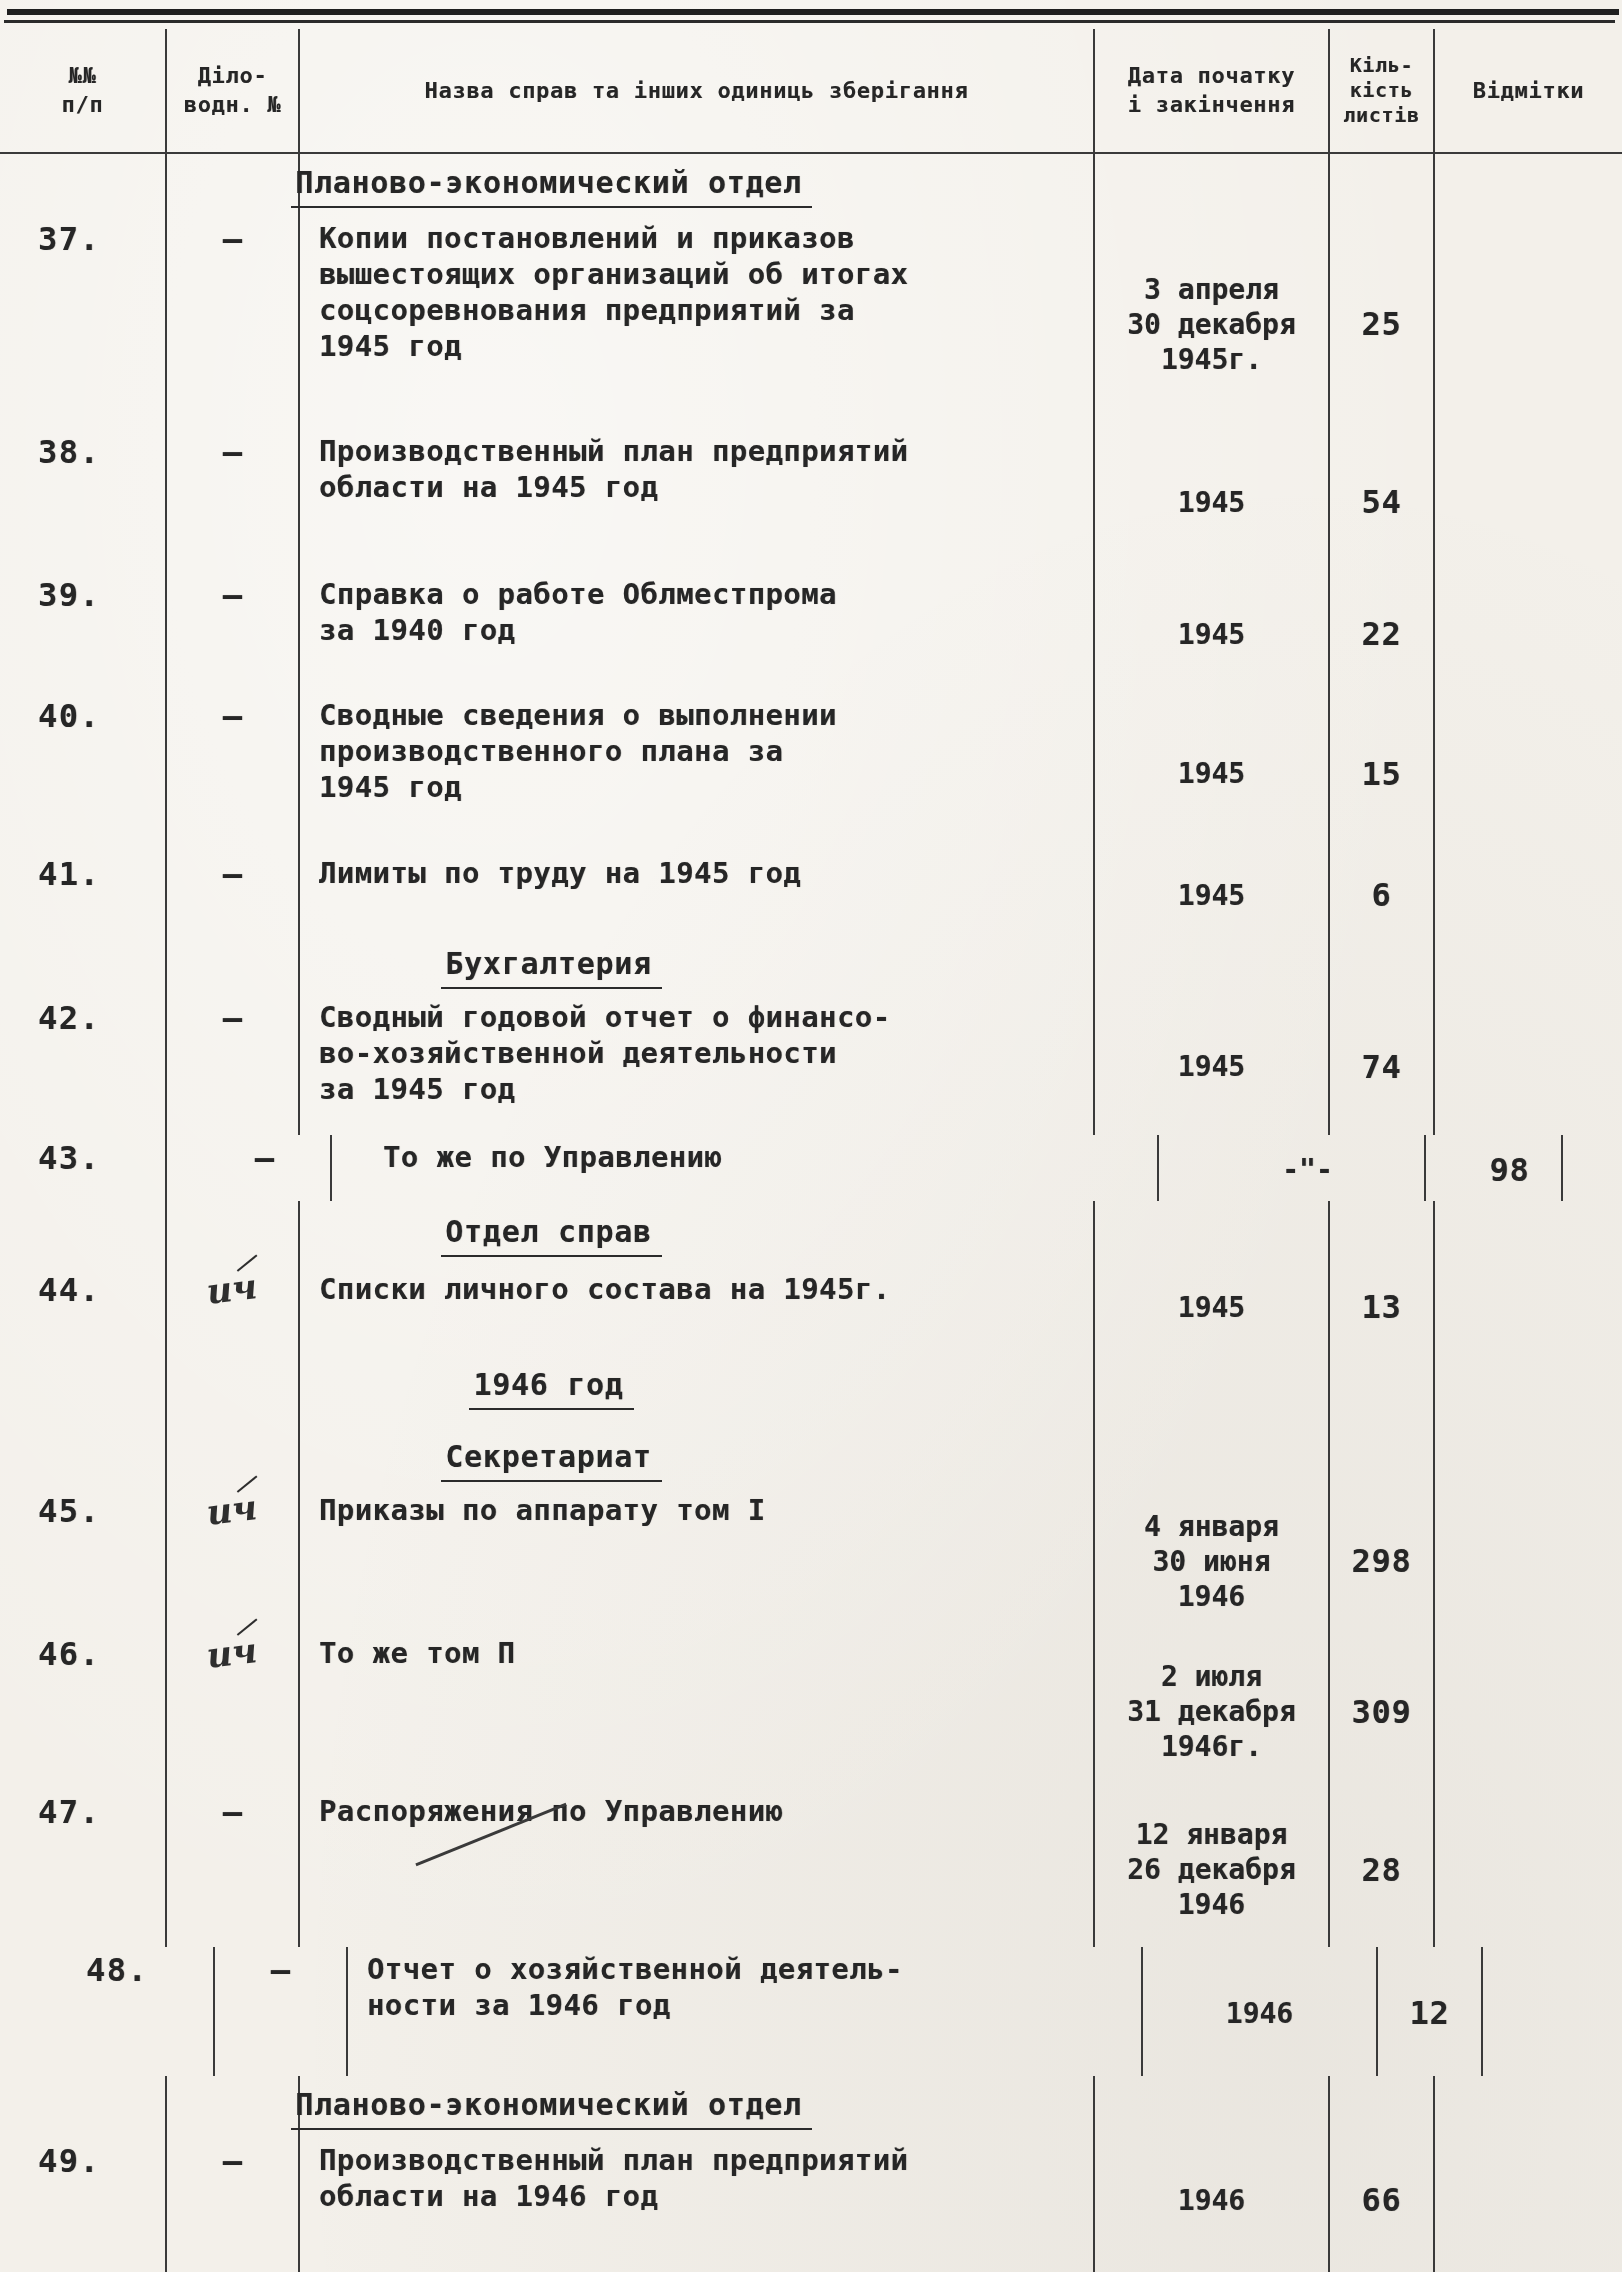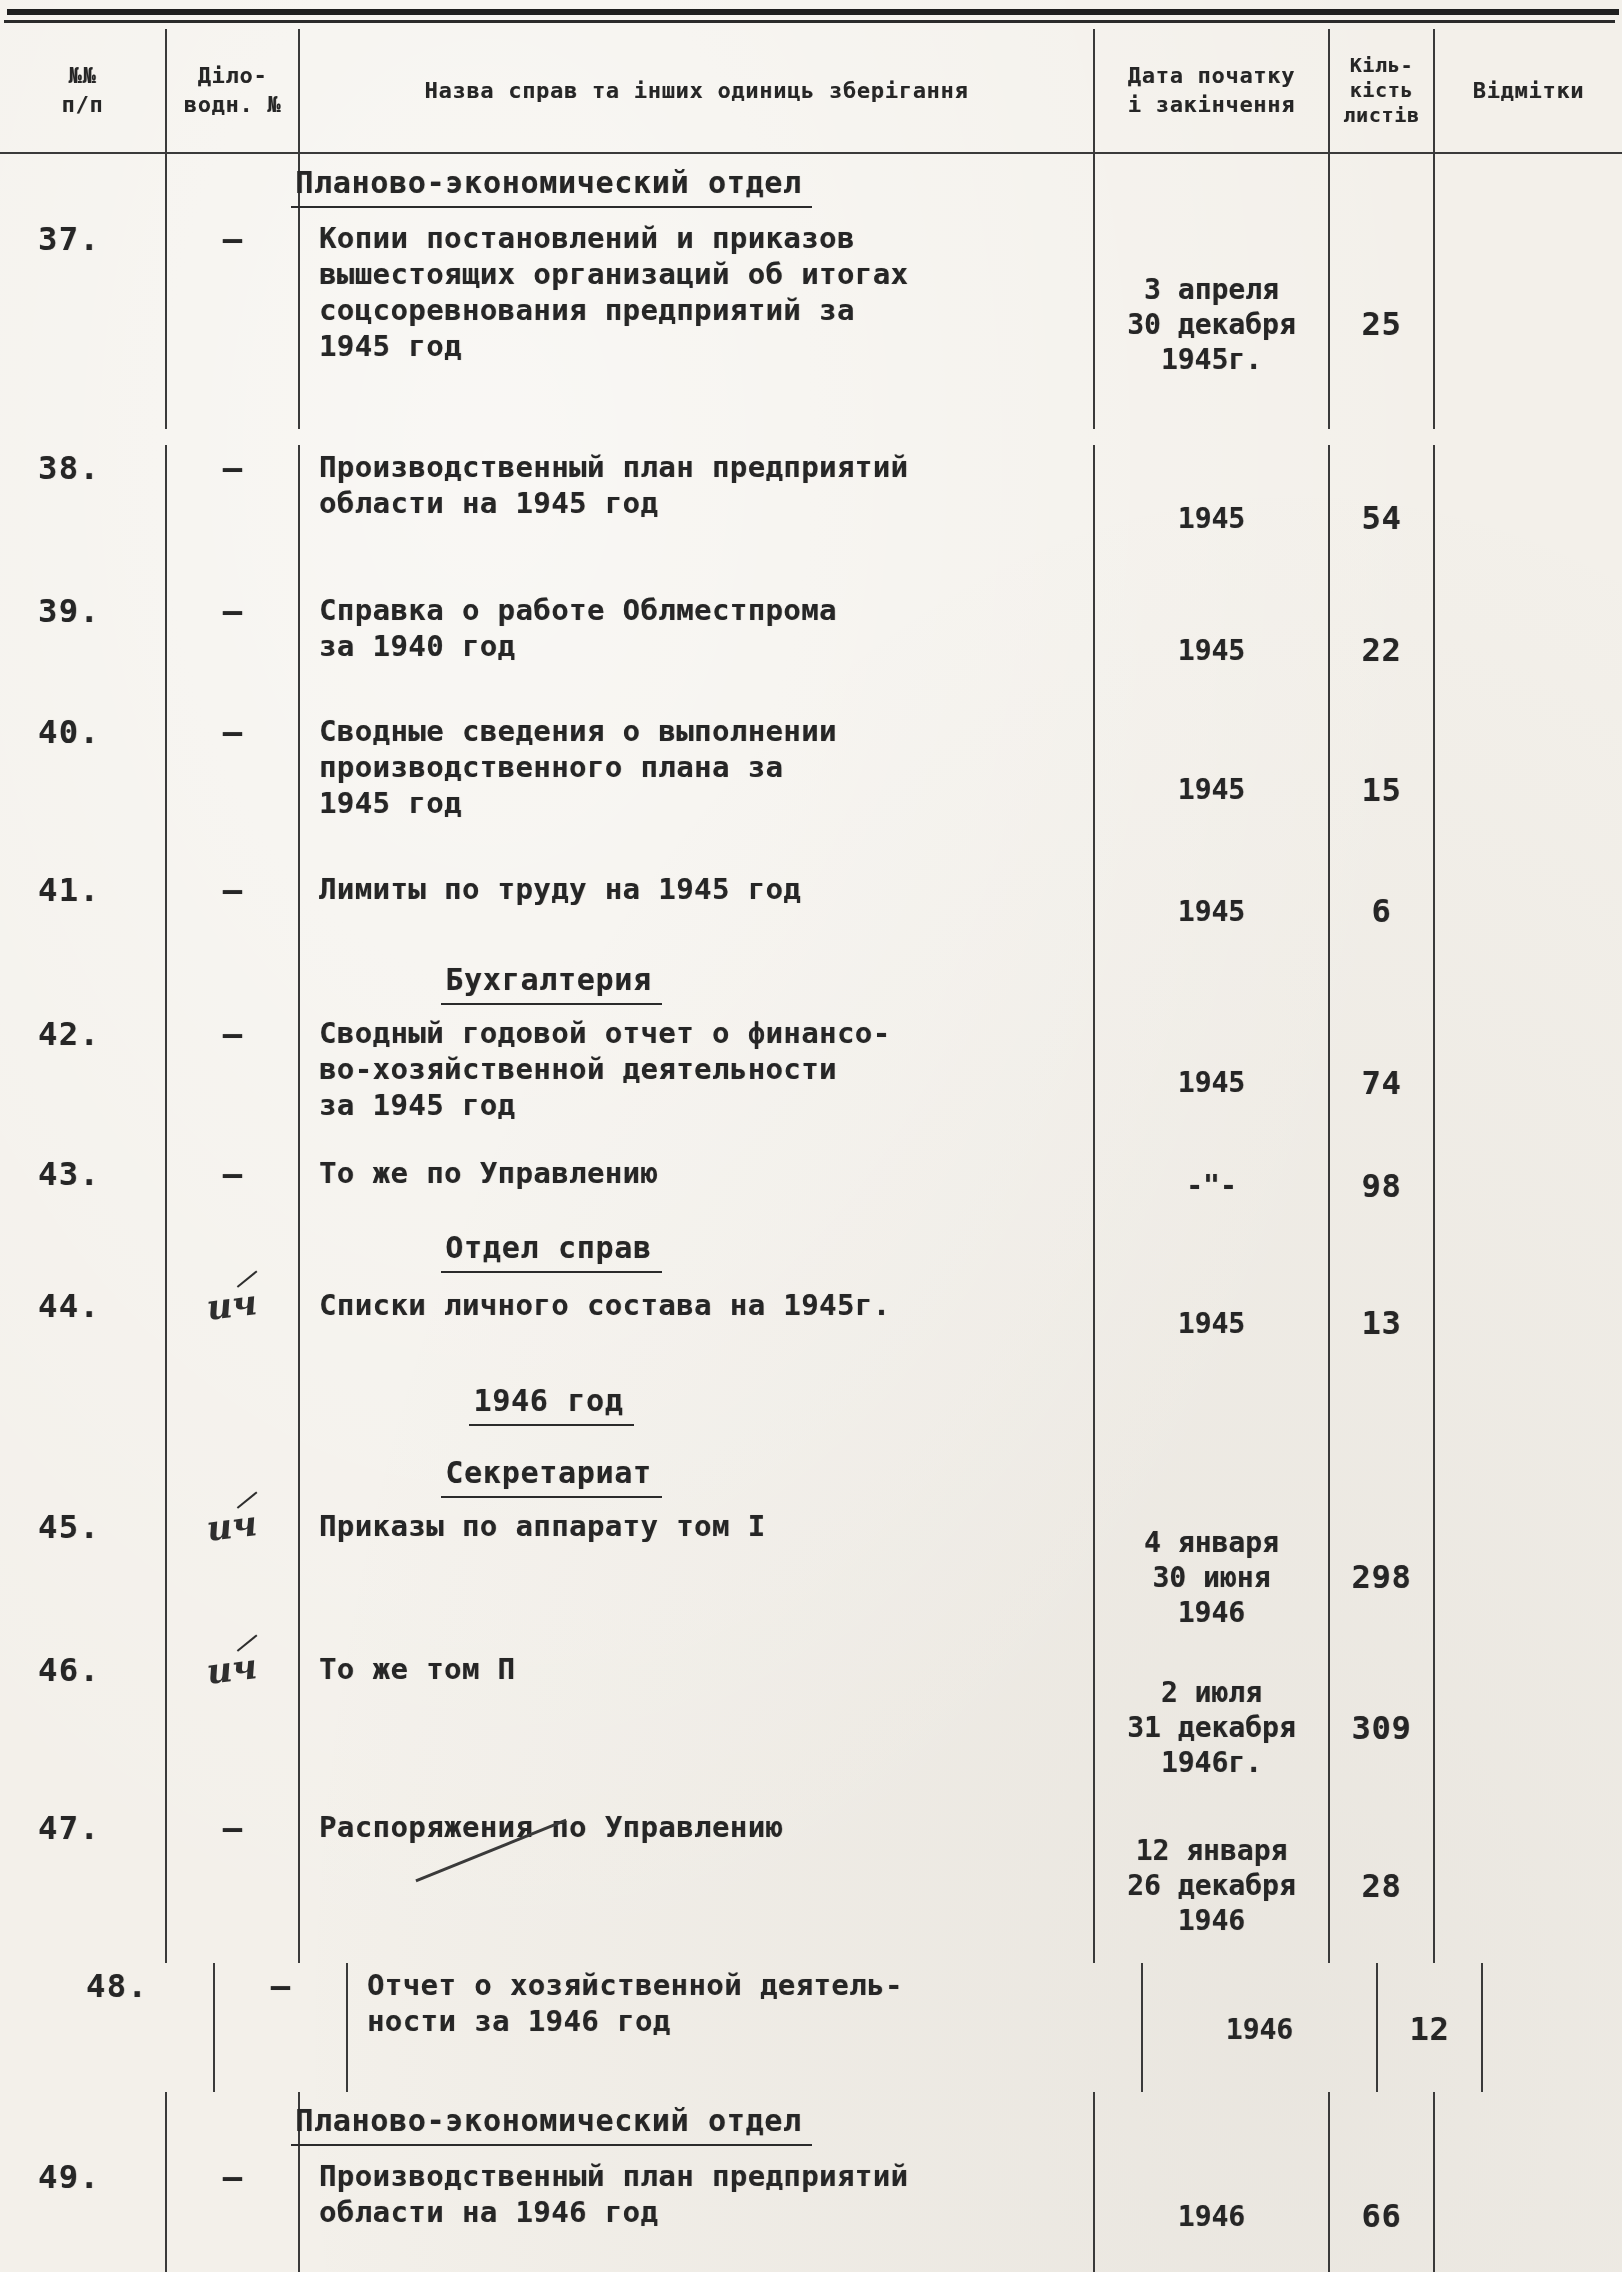--- a/index.html
+++ b/index.html
@@ -177,21 +177,21 @@
 вышестоящих организаций об итогах
 соцсоревнования предприятий за
 1945 год</div>
         </div>
         <div class="cell cell-date">3 апреля
 30 декабря
 1945г.</div>
         <div class="cell cell-sheets">25</div>
         <div class="cell cell-notes"></div>
       </div>
-      <div class="grid row" style="min-height: 143px; margin-top: 16px;">
+      <div class="grid row" style="min-height: 143px;">
         <div class="cell cell-num">38.</div>
         <div class="cell cell-delo">–</div>
         <div class="cell cell-title">
           <div class="title-text">Производственный план предприятий
 области на 1945 год</div>
         </div>
         <div class="cell cell-date">1945</div>
         <div class="cell cell-sheets">54</div>
         <div class="cell cell-notes"></div>
       </div>
@@ -243,21 +243,21 @@
         <div class="cell cell-delo">–</div>
         <div class="cell cell-title">
           <div class="title-text">Сводный годовой отчет о финансо-
 во-хозяйственной деятельности
 за 1945 год</div>
         </div>
         <div class="cell cell-date">1945</div>
         <div class="cell cell-sheets">74</div>
         <div class="cell cell-notes"></div>
       </div>
-      <div class="grid row" style="min-height: 66px;">
+      <div class="grid row" style="min-height: 66px; gap: 32px;">
         <div class="cell cell-num">43.</div>
         <div class="cell cell-delo">–</div>
         <div class="cell cell-title">
           <div class="title-text">То же по Управлению</div>
         </div>
         <div class="cell cell-date">-"-</div>
         <div class="cell cell-sheets">98</div>
         <div class="cell cell-notes"></div>
       </div>
       <div class="grid row section-row" style="min-height: 66px;">

